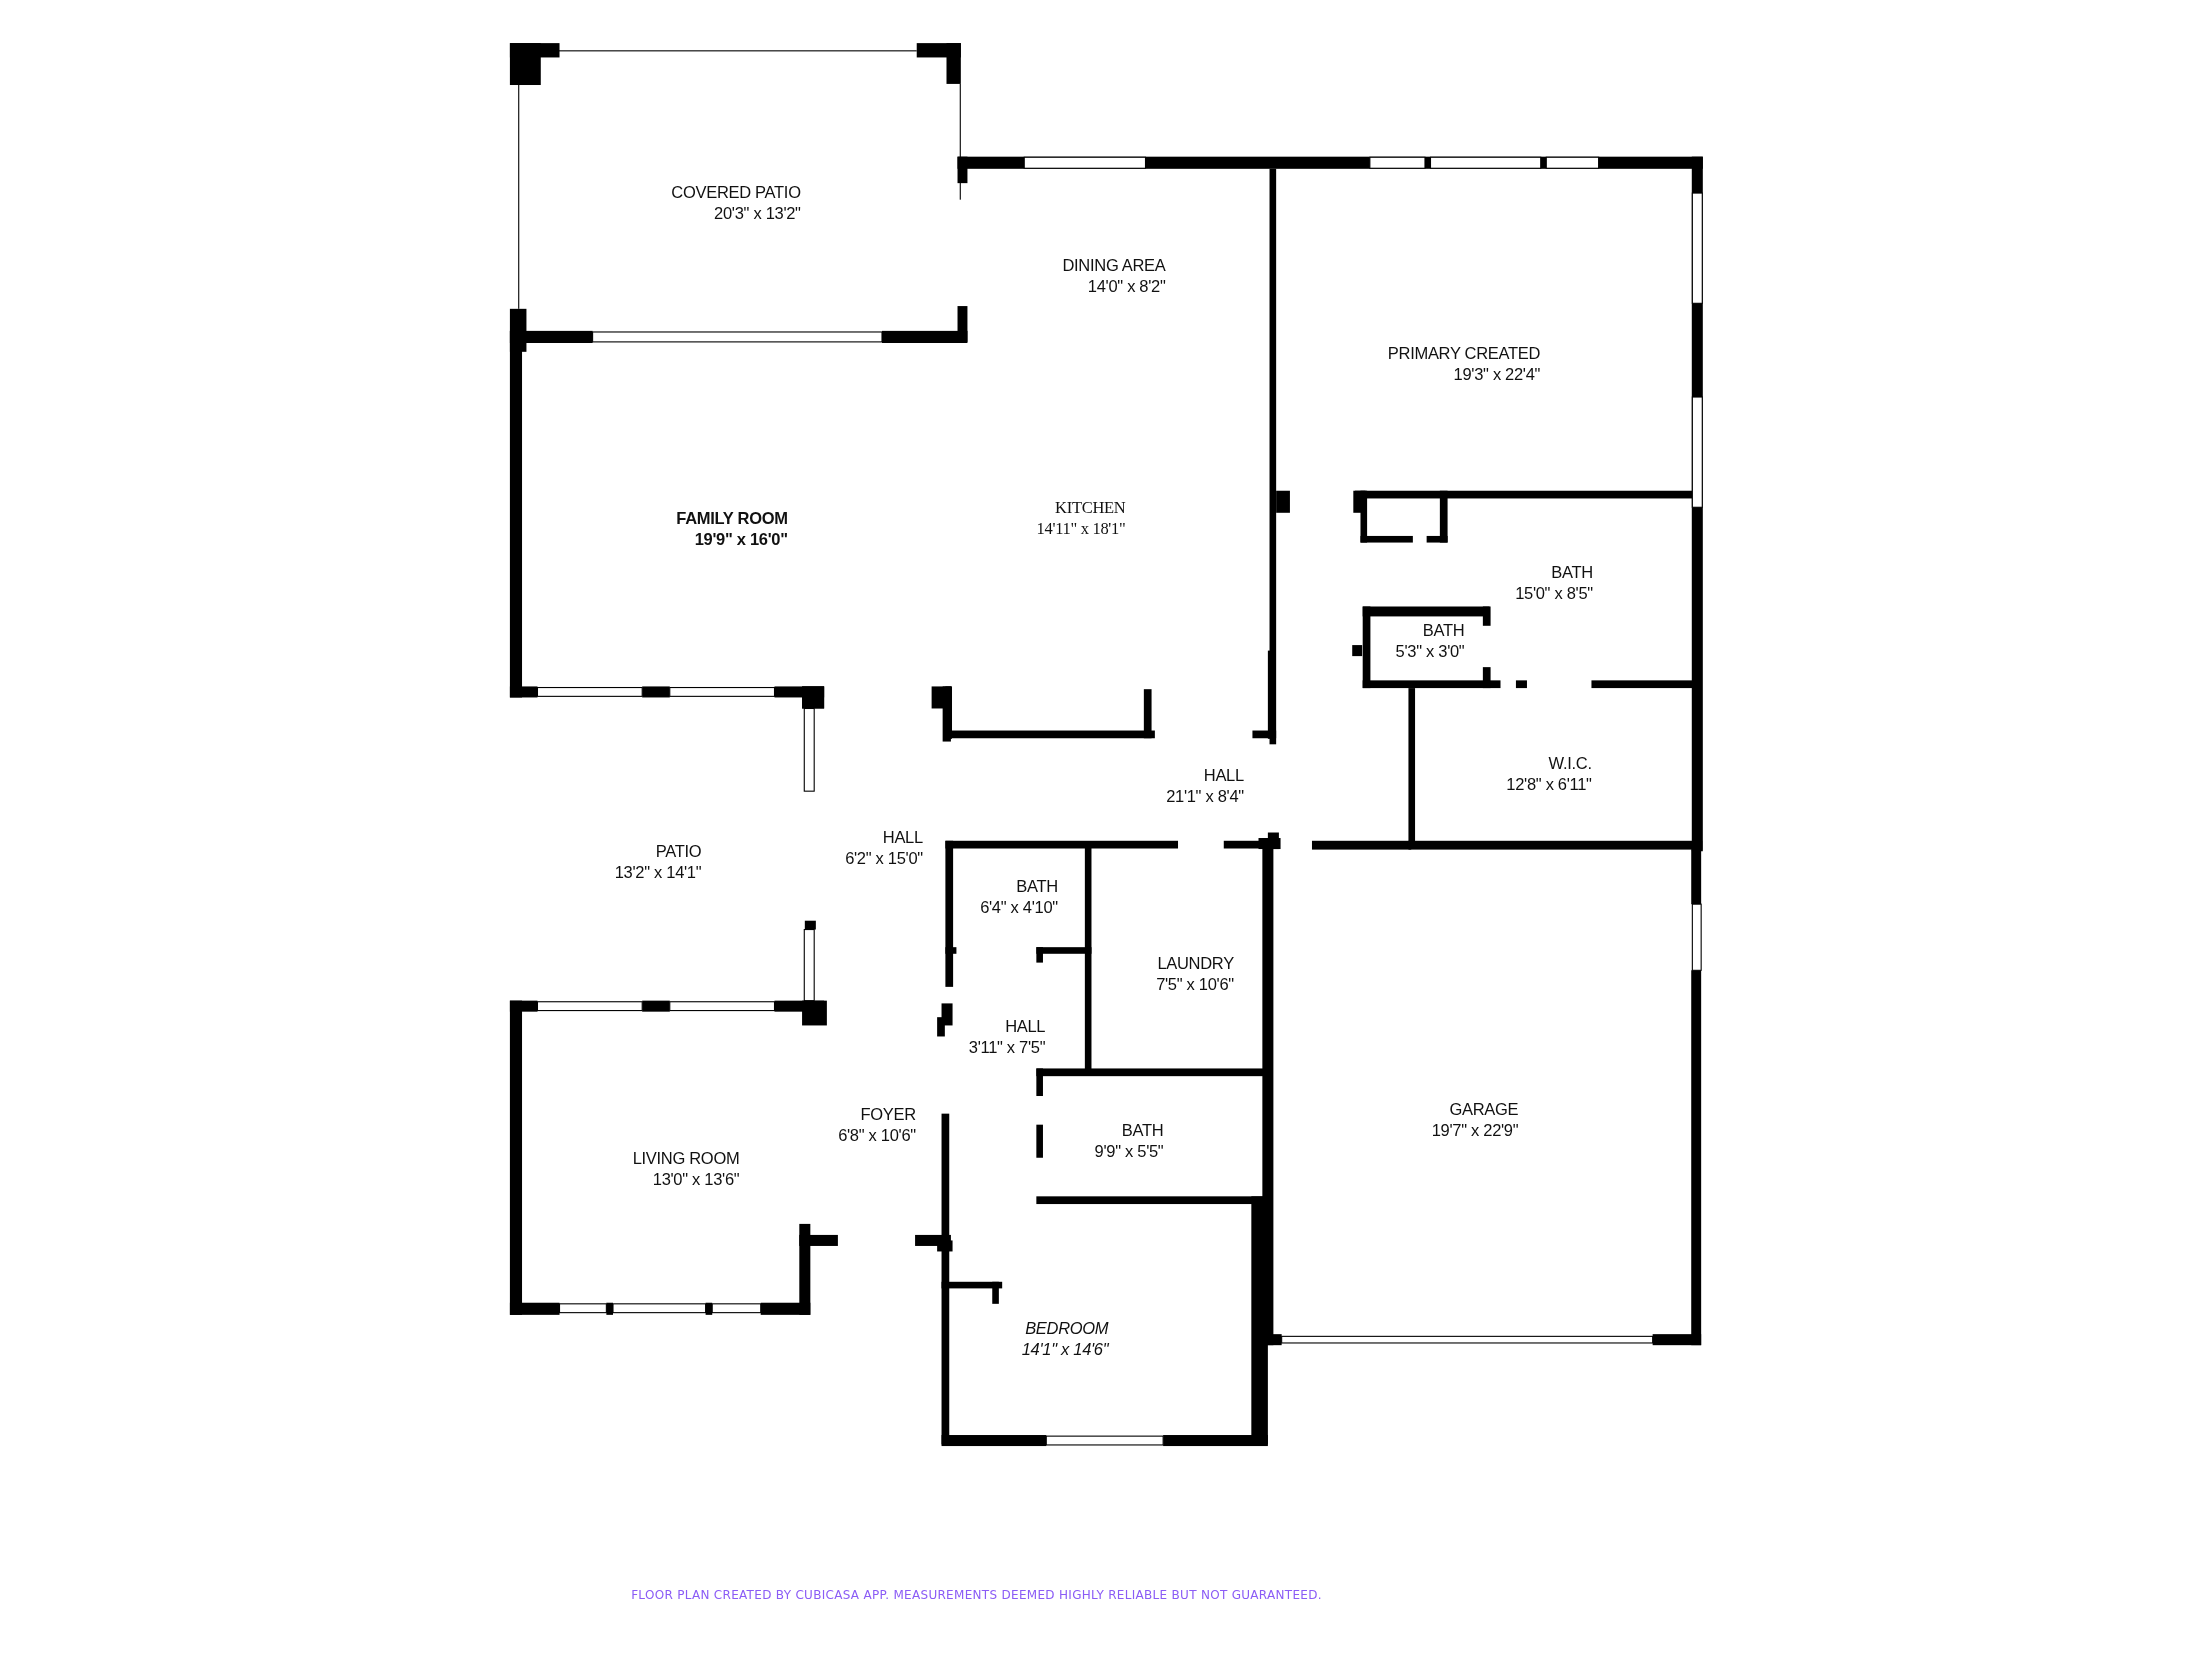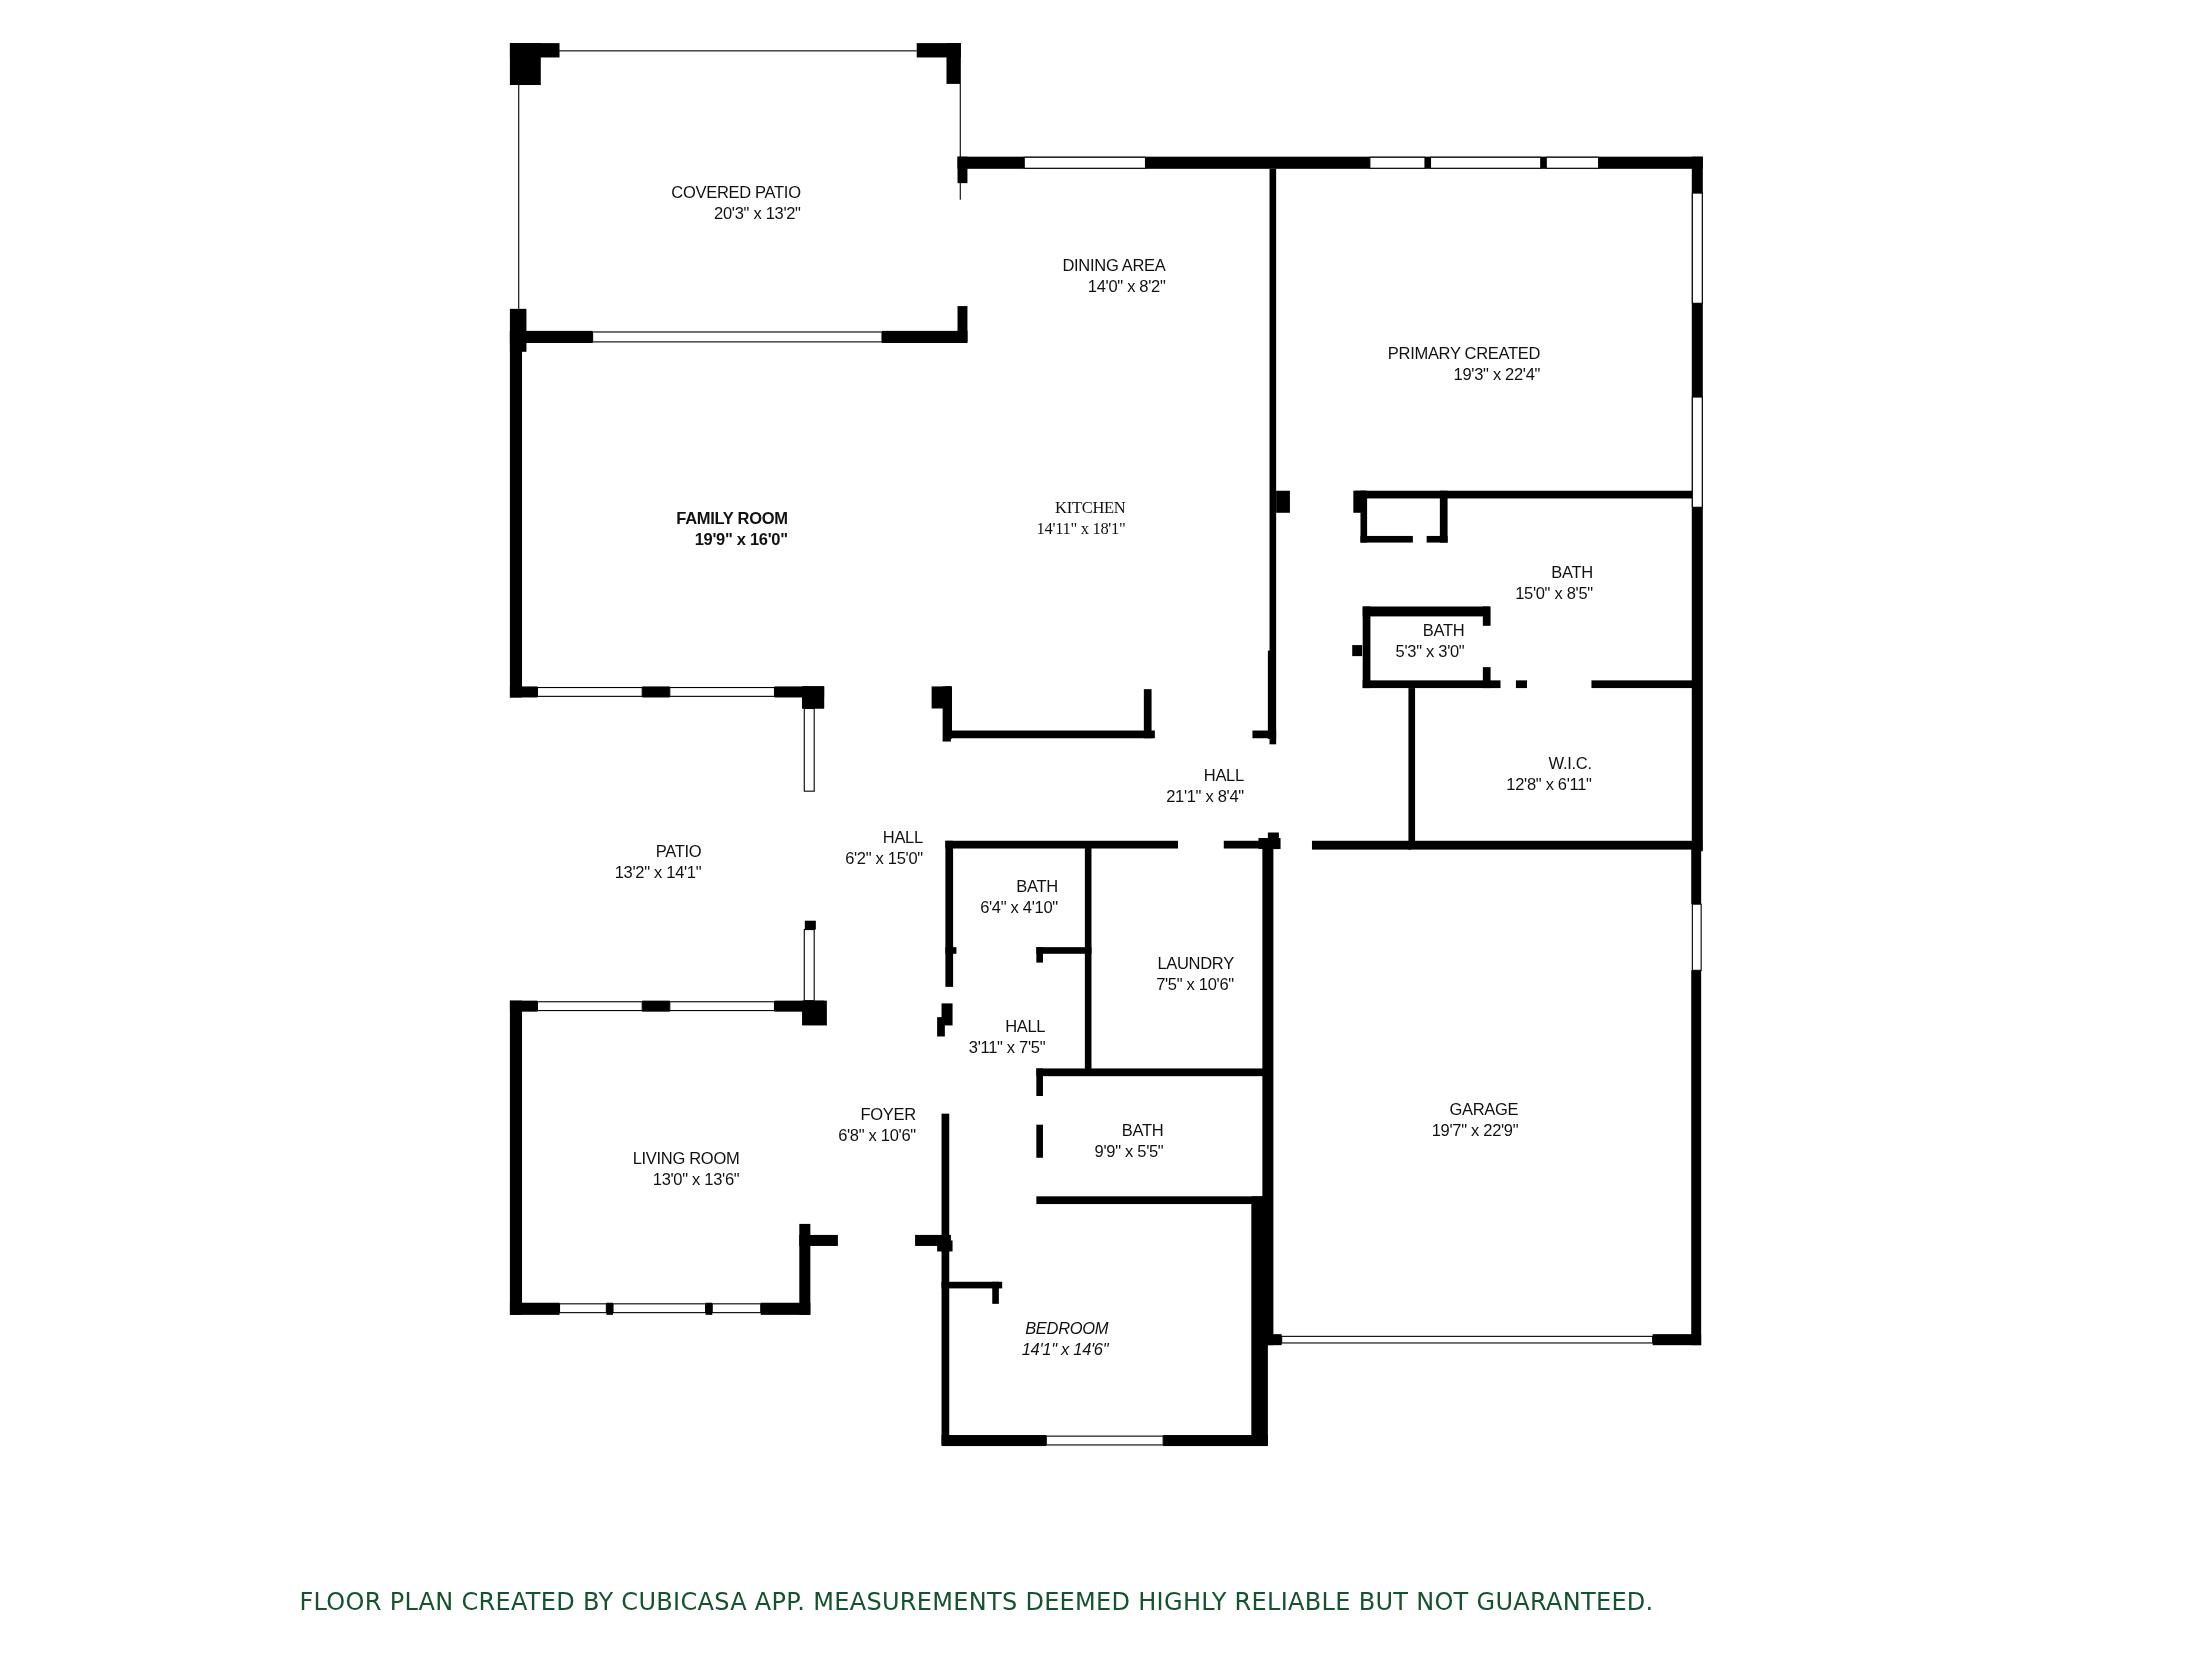--- a/index.html
+++ b/index.html
@@ -4,21 +4,21 @@
 <style>
   html, body { margin:0; padding:0; background:#ffffff; }
   body { width:2205px; height:1654px; position:relative; overflow:hidden;
          font-family:"Liberation Sans", sans-serif; }
   #plan { position:absolute; left:0; top:0; width:2205px; height:1654px; }
   .room { position:absolute; text-align:right; color:#111; transform:translate(-50%,-50%);
           white-space:nowrap; line-height:1.25; }
   .room .nm { font-size:16.5px; display:block; letter-spacing:-0.3px; }
   .room .dm { font-size:16.5px; display:block; letter-spacing:-0.3px; }
   .footer { position:absolute; left:0; width:1953px; top:1588px; text-align:center;
-            font-family:"DejaVu Sans", sans-serif; font-size:24px; color:#14532d; letter-spacing:0.3px; }
+            font-family:"DejaVu Sans", sans-serif; font-size:12px; color:#8b5cf6; letter-spacing:0.3px; }
 </style>
 </head>
 <body>
 
 <svg id="plan" width="2205" height="1654" viewBox="0 0 4000 3000" xmlns="http://www.w3.org/2000/svg">
   <g fill="#000">
 
     <rect x="925" y="78" width="56" height="76"></rect>
     <rect x="925" y="78" width="90" height="26"></rect>
     <rect x="1663" y="78" width="80" height="26"></rect>

